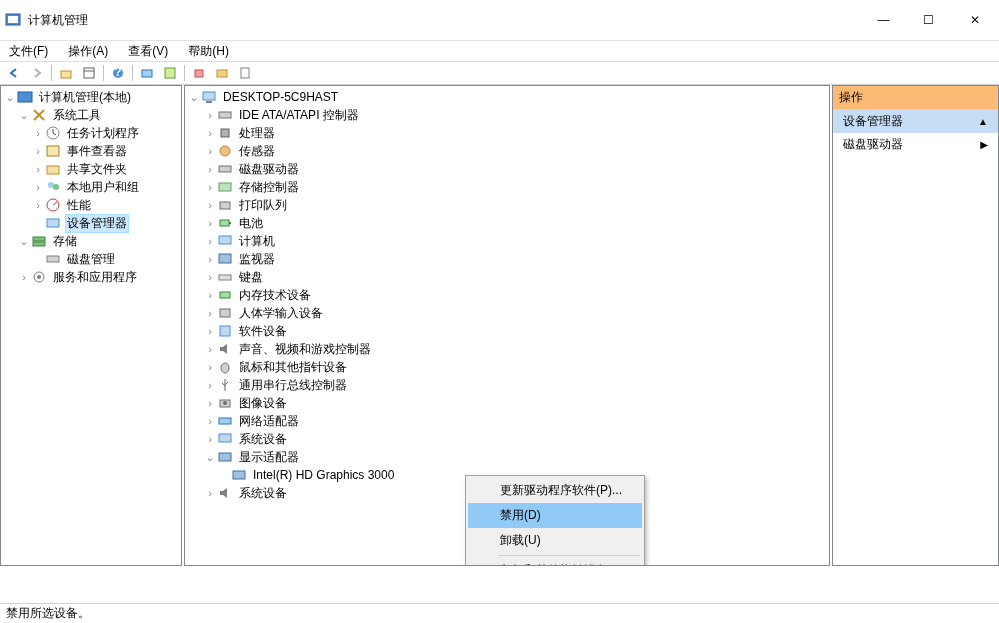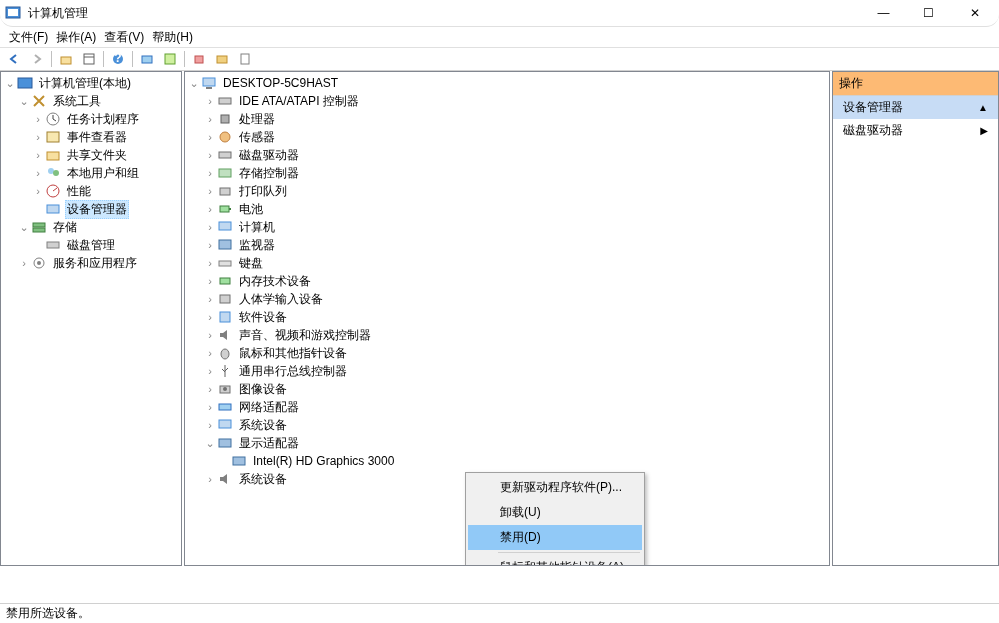--- a/index.html
+++ b/index.html
@@ -1,24 +1,24 @@
 <!DOCTYPE html>
 <html><head>
 <meta charset="utf-8">
 <style>
   * { box-sizing: border-box; font-family: "Microsoft YaHei", "Segoe UI", sans-serif; font-size: 12px; }
   body { margin: 0; padding: 0; background: #fff; color: #000; width: 999px; height: 623px; overflow: hidden; display:flex; flex-direction:column; }
   
-  .titlebar { height: 27px; display: flex; align-items: center; border-bottom: 1px solid #e0e0e0; border-radius: 13px; }
+  .titlebar { height: 41px; display: flex; align-items: center; border-bottom: 1px solid #e0e0e0; }
   .titlebar .appicon { width: 16px; height: 16px; margin: 0 5px; display:inline-block; }
   .titlebar .title { flex: 1; padding-left: 2px; }
   .winbtn { width: 45px; height: 27px; display:flex; align-items:center; justify-content:center; }
   .winbtn.close { width: 48px; }
   
-  .menubar { height: 20px; display:flex; align-items:center; padding: 0 5px; }
+  .menubar { height: 20px; display:flex; align-items:center; padding: 0 5px; gap: 12px; }
   .menubar span { padding: 1px 4px; }
   
   .toolbar { height: 24px; border-top: 1px solid #e0e0e0; border-bottom: 1px solid #d0d0d0; display:flex; align-items:center; padding: 0 3px; gap: 1px; }
   .tbtn { width: 22px; height: 20px; display:flex; align-items:center; justify-content:center; border: 1px solid transparent; }
   .tsep { width: 1px; height: 16px; background: #c0c0c0; margin: 0 2px; }
   
   .content { flex:1; display:flex; min-height:0; }
   
   .pane { border: 1px solid #828790; background:#fff; overflow:hidden; display:flex; flex-direction:column; }
   .pane.left { width: 182px; margin-right: 2px; }
@@ -31,21 +31,21 @@
   .actions-item .arrow { font-size:10px; }
   
   .tree { padding: 2px 0; white-space: nowrap; }
   .trow { display:flex; align-items:center; height: 18px; }
   .trow .sp { display:inline-block; height:1px; }
   .trow .exp { width: 14px; height:14px; display:flex; align-items:center; justify-content:center; color:#888; font-size:11px; cursor:pointer; }
   .trow .ico { width: 16px; height:16px; margin-right: 4px; display:inline-flex; align-items:center; justify-content:center; }
   .trow .lbl { padding: 1px 2px; }
   .trow.sel .lbl { background: #cce8ff; border: 1px dotted #99d1ff; padding: 0 1px; }
   
-  .ctxmenu { position:absolute; left: 280px; top: 400px; width: 180px; background:#f0f0f0; border: 1px solid #a0a0a0; box-shadow: 2px 2px 4px rgba(0,0,0,0.25); padding: 2px; }
+  .ctxmenu { position:absolute; left: 280px; top: 389px; width: 180px; background:#f0f0f0; border: 1px solid #a0a0a0; box-shadow: 2px 2px 4px rgba(0,0,0,0.25); padding: 2px; }
   .ctxmenu .gutter { position:absolute; left:2px; top:2px; bottom:2px; width:26px; background:#f0f0f0; }
   .crow { position:relative; padding: 4px 10px 4px 32px; white-space:nowrap; }
   .crow.hl { background:#91c9f7; }
   .csep { height:1px; background:#d0d0d0; margin: 2px 2px 2px 30px; }
   
   .statusbar { height: 20px; border-top: 1px solid #d0d0d0; padding: 2px 6px; display:flex; align-items:center;margin-top:37px; }
 
   
   svg { display:block; }
 </style>
@@ -489,22 +489,22 @@
               <path d="M3 6 L6 6 L10 3 L10 13 L6 10 L3 10 Z" fill="#808080"></path>
             </svg>
           </span>
           <span class="lbl">系统设备</span>
         </div>
     </div>
 
     <div class="ctxmenu">
       <div class="gutter"></div>
       <div class="crow">更新驱动程序软件(P)...</div>
+      <div class="crow hl">禁用(D)</div>
       <div class="crow">卸载(U)</div>
-      <div class="crow hl">禁用(D)</div>
       <div class="csep"></div>
       <div class="crow">鼠标和其他指针设备(A)</div>
       <div class="csep"></div>
     </div>
   </div>
 
   <div class="pane right">
     <div class="actions-header">操作</div>
     <div class="actions-item sel">
       <span>设备管理器</span>

